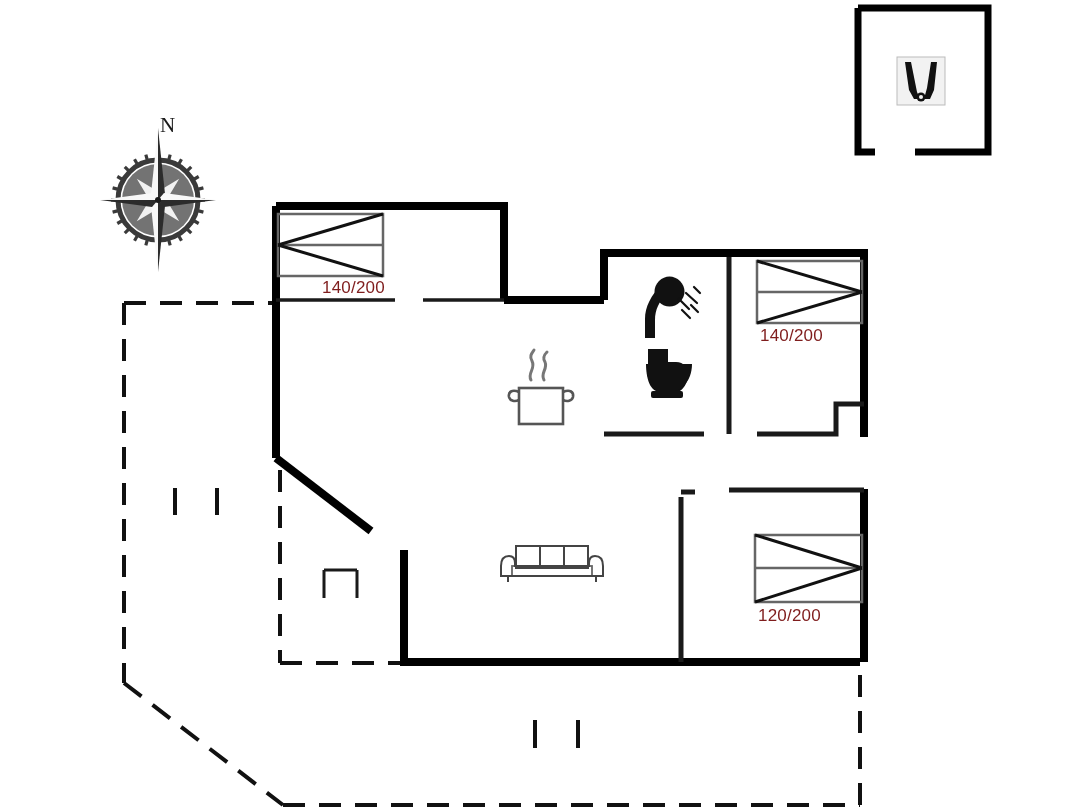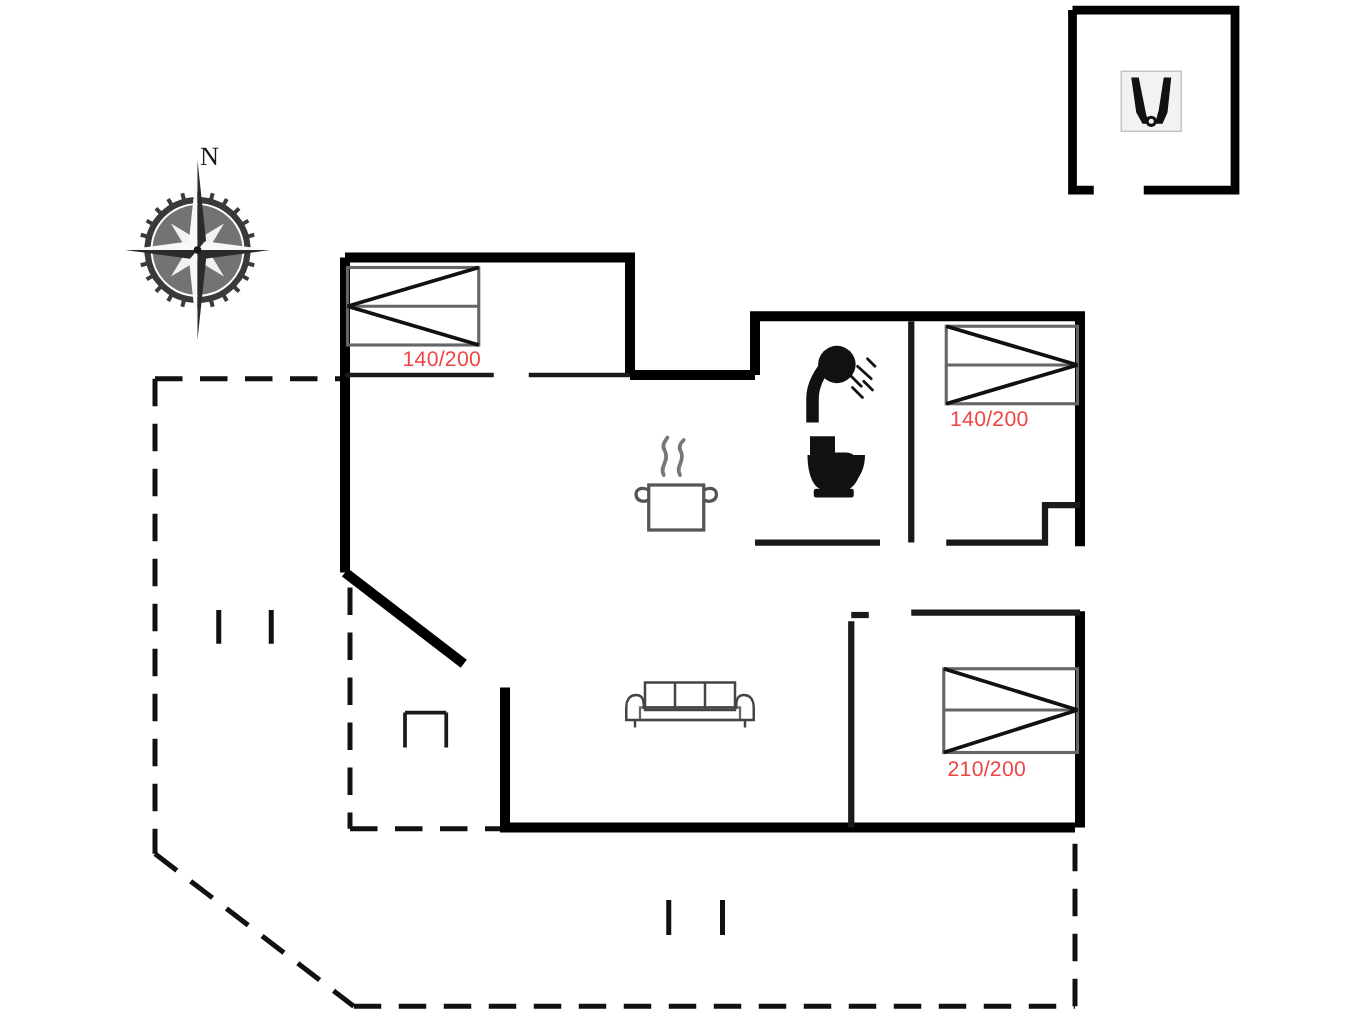--- a/index.html
+++ b/index.html
@@ -25,21 +25,21 @@
     position: absolute;
     top: 0;
     left: 0;
     width: 1080px;
     height: 810px;
   }
   .dim-label {
     position: absolute;
     font-family: "Liberation Sans", sans-serif;
     font-size: 17px;
-    color: #ef4444;
+    color: #7f1d1d;
     letter-spacing: 0.2px;
     white-space: nowrap;
     user-select: none;
   }
   .compass-label {
     position: absolute;
     font-family: "Liberation Serif", serif;
     font-size: 21px;
     color: #1a1a1a;
     user-select: none;
@@ -254,15 +254,15 @@
     </g>
 
   </svg>
 
   <div class="compass-label" style="left:160px; top:113px;">N</div>
 
   <div class="dim-label" style="left:322px; top:278px;">140/200</div>
 
   <div class="dim-label" style="left:760px; top:326px;">140/200</div>
 
-  <div class="dim-label" style="left:758px; top:606px;">210/200</div>
+  <div class="dim-label" style="left:758px; top:606px;">120/200</div>
 
 </div>
 
 </body></html>

